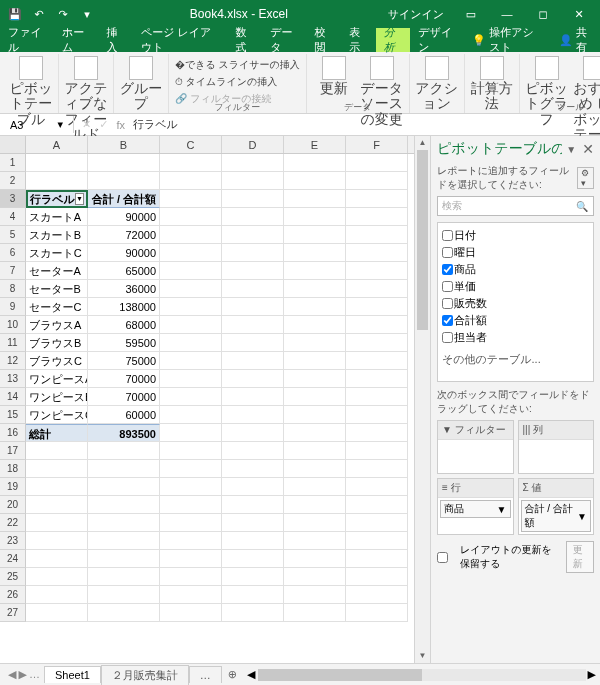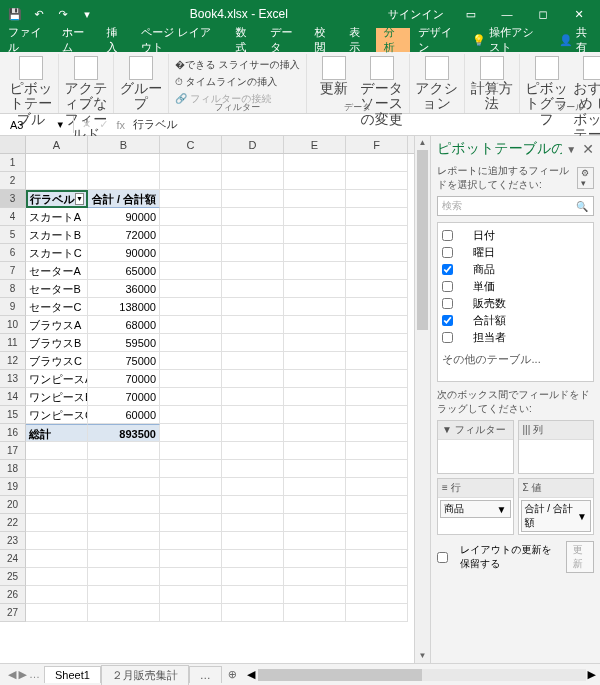--- a/index.html
+++ b/index.html
@@ -7,21 +7,21 @@
 .titlebar { background: #0e7a3e; height: 28px; display: flex; align-items: center; color: #fff; padding: 0 4px; }
 .titlebar .qat { display: flex; gap: 2px; align-items: center; }
 .titlebar .qat span { width: 22px; height: 22px; display: flex; align-items: center; justify-content: center; cursor: pointer; }
 .titlebar .doc { flex: 1; text-align: center; font-size: 12px; }
 .titlebar .right { display: flex; align-items: center; gap: 2px; }
 .titlebar .right .ctx { background: #095c2e; padding: 4px 8px; font-size: 11px; }
 .titlebar .right .sign { padding: 0 8px; font-size: 11px; }
 .titlebar .right .wbtn { width: 34px; height: 28px; display:flex;align-items:center;justify-content:center; cursor:pointer;}
 .tabs { background: #0e7a3e; height: 24px; display: flex; align-items: stretch; color: #fff; font-size: 11px; }
 .tabs .tab { padding: 3px 8px; cursor: pointer; display:flex;align-items:center;}
-.tabs .tab.active { background: #fdba74; color: #0e7a3e; }
+.tabs .tab.active { background: #bef264; color: #0e7a3e; font-style: italic; }
 .tabs .spacer { flex: 1; }
 .tabs .assist { padding: 3px 8px; display:flex;align-items:center;gap:3px;}
 .ribbon { background: #f3f3f3; border-bottom: 1px solid #d4d4d4; height: 62px; display: flex; padding: 2px 4px 0 4px; font-size: 10px; color: #444; }
 .ribbon .grp { border-right: 1px solid #e0e0e0; padding: 0 4px; display: flex; flex-direction: column; align-items: center; }
 .ribbon .grp .items { display: flex; gap: 2px; height: 46px; align-items: flex-start; }
 .ribbon .grp .lbl { font-size: 9px; color: #666; margin-top:1px;}
 .ribbon .big { display: flex; flex-direction: column; align-items: center; width: 46px; cursor: pointer; padding-top:2px;}
 .ribbon .big .ic { width: 24px; height: 24px; background: #fff; border: 1px solid #bbb; margin-bottom: 1px; }
 .ribbon .big .txt { font-size: 14px; text-align: center; line-height: 1.1; }
 .ribbon .small { display:flex;flex-direction:column;gap:1px;font-size:10px;padding-top:2px;justify-content:center;}
@@ -54,21 +54,21 @@
 .pane { width: 170px; border-left: 1px solid #d4d4d4; background: #f3f3f3; display: flex; flex-direction: column; font-size: 11px; }
 .pane .ph { display: flex; align-items: center; padding: 4px 6px; color: #0e7a3e; font-size: 14px; font-weight: normal; }
 .pane .ph .ttl{flex:1;white-space:nowrap;overflow:hidden;}
 .pane .ph .drop{font-size:10px;color:#666;margin-left:4px;cursor:pointer;}
 .pane .ph .x{margin-left:6px;cursor:pointer;color:#666;}
 .pane .sub { padding: 2px 6px; font-size: 10px; color: #555; display:flex;align-items:center;}
 .pane .sub .gear{margin-left:auto;border:1px solid #bbb;padding:0 3px;cursor:pointer;font-size:9px;}
 .pane .search { margin: 2px 6px; border: 1px solid #bbb; background: #fff; padding: 2px 4px; font-size: 10px; color: #aaa; display:flex;align-items:center;}
 .pane .search span:last-child{margin-left:auto;color:#888;}
 .pane .fields { margin: 4px 6px; background: #fff; border: 1px solid #ccc; padding: 4px; height: 160px; font-size: 11px; }
-.pane .fields label { display: flex; align-items: center; gap: 20px; padding: 1px 0; cursor: pointer; }
+.pane .fields label { display: flex; align-items: center; gap: 1px; padding: 1px 0; cursor: pointer; }
 .pane .fields .other{margin-top:6px;color:#555;}
 .pane .areas-lbl{padding:2px 6px;font-size:10px;color:#555;}
 .pane .areas { display: grid; grid-template-columns: 1fr 1fr; gap: 4px; padding: 2px 6px; }
 .pane .area { background: #fff; border: 1px solid #ccc; min-height: 54px; display:flex;flex-direction:column;}
 .pane .area .ah { background: #eaeaea; padding: 2px 4px; font-size: 10px; color:#555;border-bottom:1px solid #ddd;}
 .pane .area .item { margin:2px;border:1px solid #bbb;background:#f8f8f8;padding:1px 3px;font-size:10px;display:flex;justify-content:space-between;align-items:center;cursor:pointer;}
 .pane .defer{padding:4px 6px;display:flex;align-items:center;gap:12px;font-size:10px;}
 .pane .defer .upd{margin-left:auto;border:1px solid #bbb;padding:1px 6px;background:#f8f8f8;cursor:pointer;color:#aaa;}
 .sheettabs { height: 22px; border-top: 1px solid #d4d4d4; display: flex; align-items: center; background: #f3f3f3; font-size: 11px; padding-left:4px;}
 .sheettabs .nav{display:flex;gap:2px;color:#888;padding:0 4px;}

